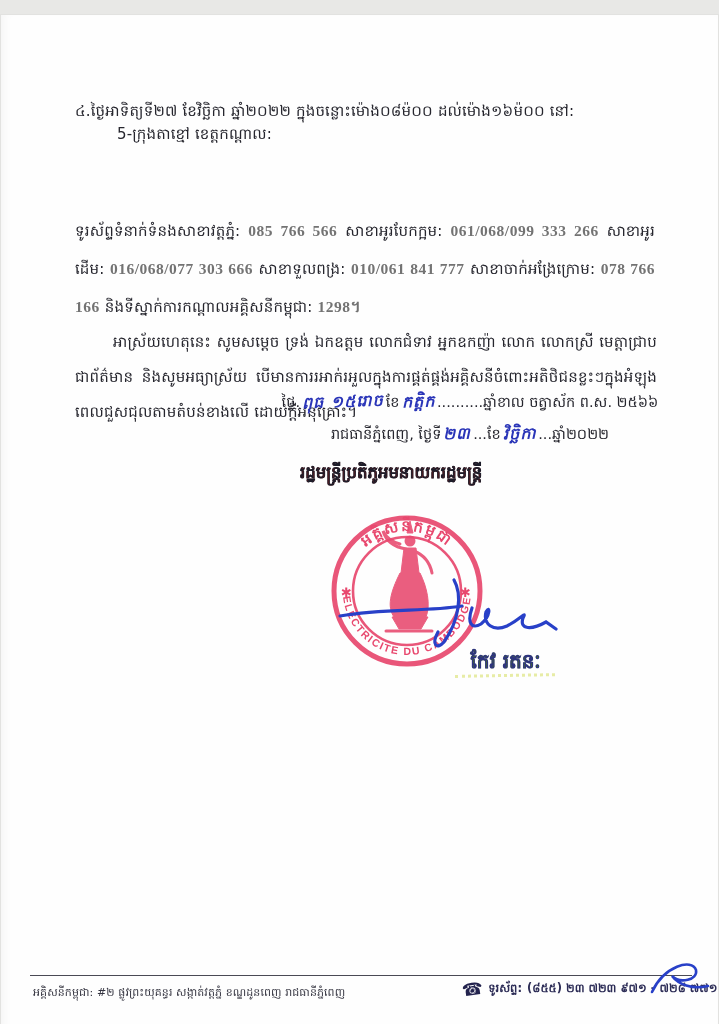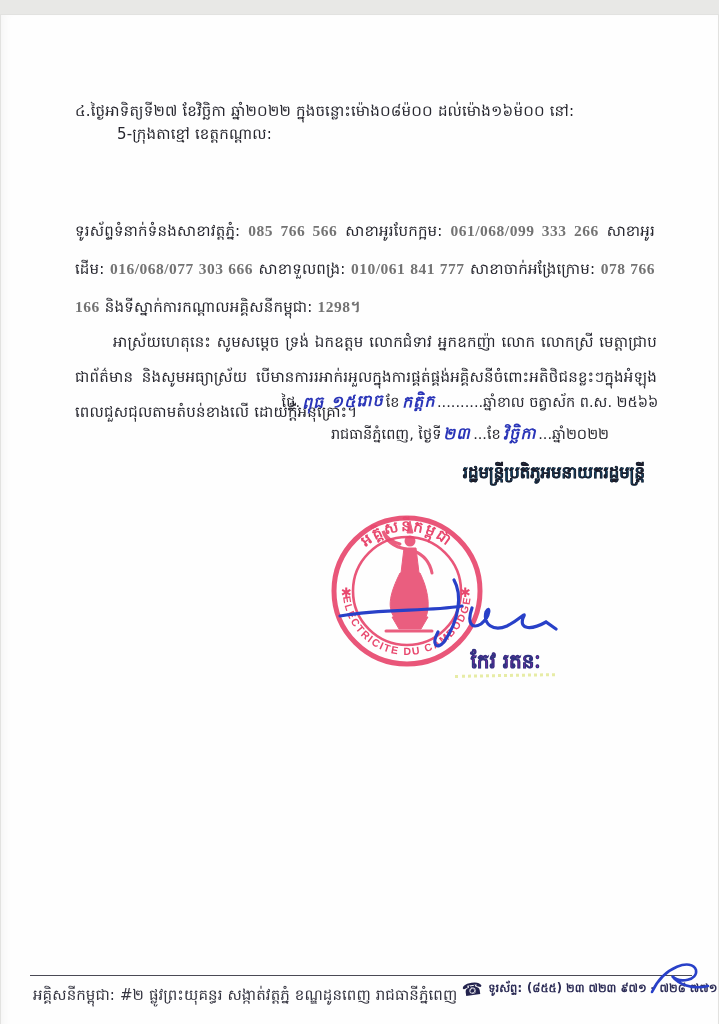--- a/index.html
+++ b/index.html
@@ -29,27 +29,27 @@
     color:#2a35b8;
     font-family:"DejaVu Serif", serif;
     font-style:italic;
     font-weight:bold;
     font-size:16px;
     letter-spacing:1px;
     display:inline-block;
     transform:rotate(-2deg);
     padding:0 2px;
   }
-  .titles{left:300px; top:442px; width:345px; text-align:right; font-weight:bold; font-size:16.5px; line-height:34px; color:#0369a1; -webkit-text-stroke:0.4px #1d1d2a;}
+  .titles{left:300px; top:442px; width:345px; text-align:left; font-weight:bold; font-size:16.5px; line-height:34px; color:#7f1d1d; -webkit-text-stroke:0.4px #1d1d2a;}
   .stamp-svg{left:328px; top:497px;}
   .sig-svg{left:330px; top:550px;}
-  .name{left:418px; top:634px; width:175px; text-align:center; font-weight:bold; font-size:20px; color:#a21caf; -webkit-text-stroke:0.5px #2e3480;}
+  .name{left:418px; top:634px; width:175px; text-align:center; font-weight:bold; font-size:20px; color:#4d7c0f; -webkit-text-stroke:0.5px #2e3480;}
   .hl-mark{left:455px; top:660px; width:100px; height:0; border-top:3px dotted rgba(205,215,60,0.45); transform:rotate(-1deg);}
   .footer-line{left:30px; top:961px; width:662px; height:0; border-top:1.6px solid #4a4a55;}
-  .footer-left{left:33px; top:971px; font-size:15px; color:#33333f; letter-spacing:0.1px;}
+  .footer-left{left:33px; top:971px; font-size:11px; color:#33333f; letter-spacing:0.1px;}
   .footer-right{left:462px; top:967px; font-size:11.5px; color:#2c2c56; font-weight:bold; display:flex; align-items:center; gap:5px;}
   .phone-icon{font-size:17px; color:#23234e; line-height:1; transform:rotate(-8deg); display:inline-block;}
   .pen-svg{left:648px; top:942px;}
 </style>
 </head>
 <body>
 
 <div class="page">
 
   <p class="abs khmer p1">៤.ថ្ងៃអាទិត្យទី២៧ ខែវិច្ឆិកា ឆ្នាំ២០២២ ក្នុងចន្លោះម៉ោង០៨ម៉០០ ដល់ម៉ោង១៦ម៉០០ នៅ:</p>

